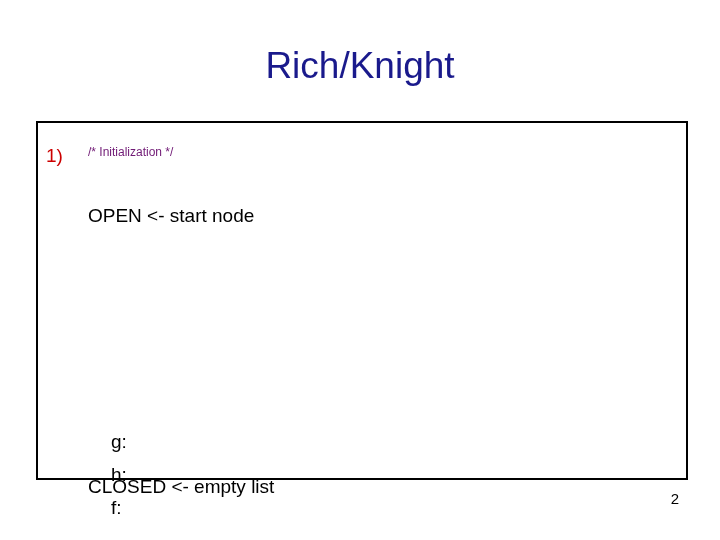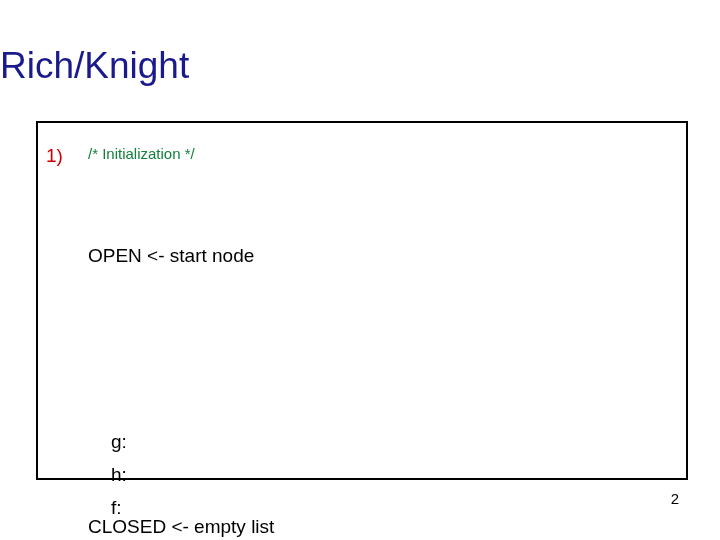--- a/index.html
+++ b/index.html
@@ -19,20 +19,21 @@
     left: 0;
     top: 0;
     width: 720px;
     height: 540px;
   }
   .slide-title {
     position: absolute;
     left: 0;
     top: 44px;
     width: 720px;
+    text-align: center;
     font-size: 37px;
     color: #1a1a8c;
     letter-spacing: 0px;
     font-weight: normal;
     line-height: 44px;
   }
   .content-box {
     position: absolute;
     left: 36px;
     top: 121px;
@@ -49,30 +50,29 @@
     display: flex;
     align-items: flex-start;
   }
   .item-marker {
     font-size: 19px;
     color: #cc0000;
     width: 42px;
     flex: 0 0 42px;
   }
   .item-text {
-    font-size: 15px;
-    color: #15803d;
+    font-size: 12px;
+    color: #701a75;
   }
   .body-line {
     position: absolute;
     left: 50px;
     font-size: 19px;
     color: #000000;
     white-space: pre;
-    margin-top: 40px;
   }
   .line-open   { top: 82px; }
   .line-init   { top: 271px; }
   .line-closed { top: 353px; }
   .sub-line {
     position: absolute;
     left: 73px;
     font-size: 19px;
     color: #000000;
     white-space: pre;

